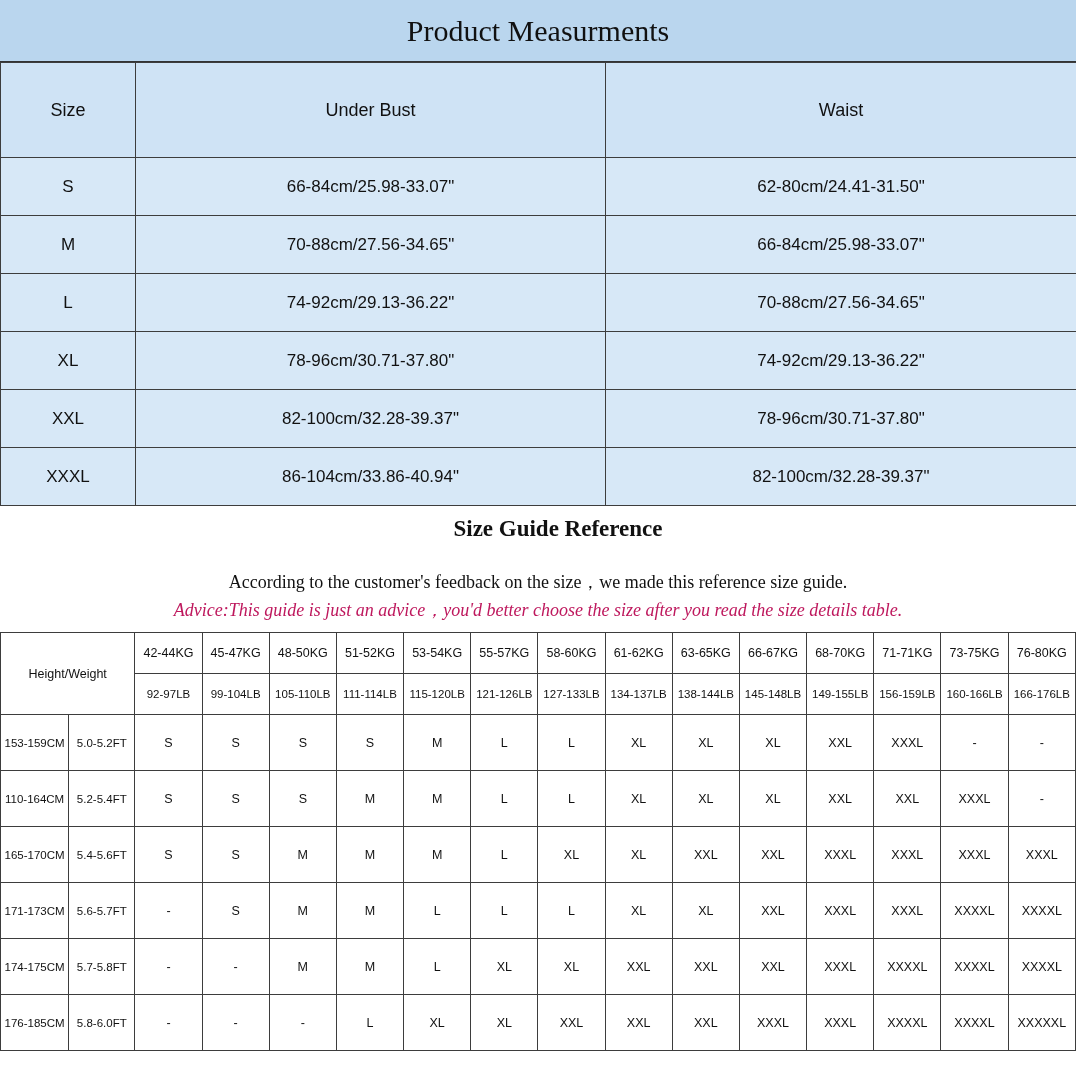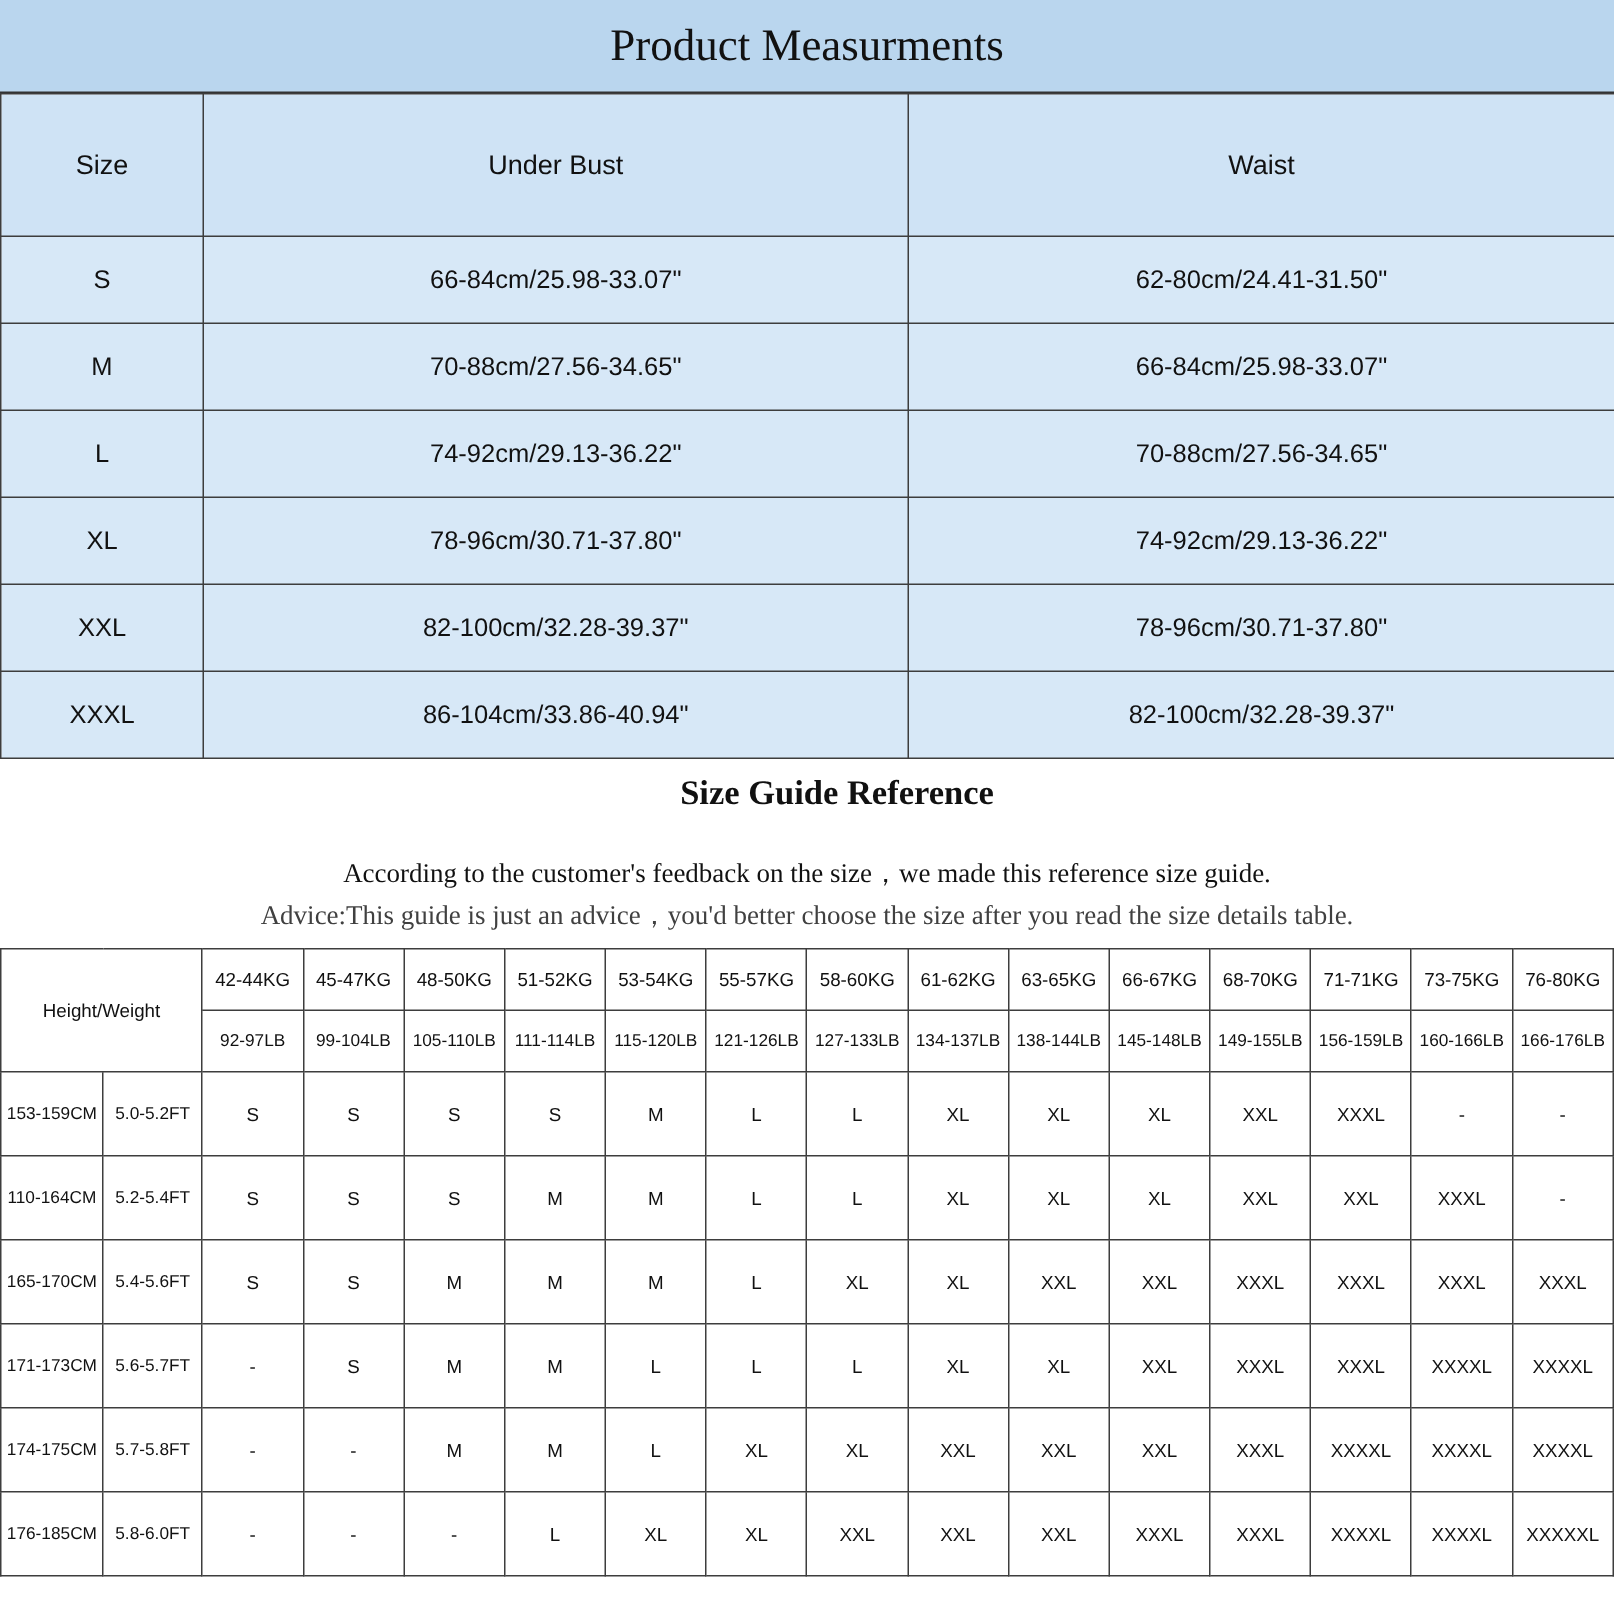--- a/index.html
+++ b/index.html
@@ -81,22 +81,23 @@
   .guide-sub {
     font-family: "Liberation Serif", serif;
     font-size: 18px;
     color: #111;
     margin-bottom: 4px;
     margin-top: 28px;
   }
   .guide-advice {
     font-family: "Liberation Serif", serif;
     font-size: 18px;
-    color: #404040;
+    color: #be185d;
     margin-bottom: 6px;
+    font-style: italic;
   }
 
   
   table.guide {
     width: 1076px;
     border-collapse: collapse;
     table-layout: fixed;
     background: #fff;
   }
   table.guide td, table.guide th {

